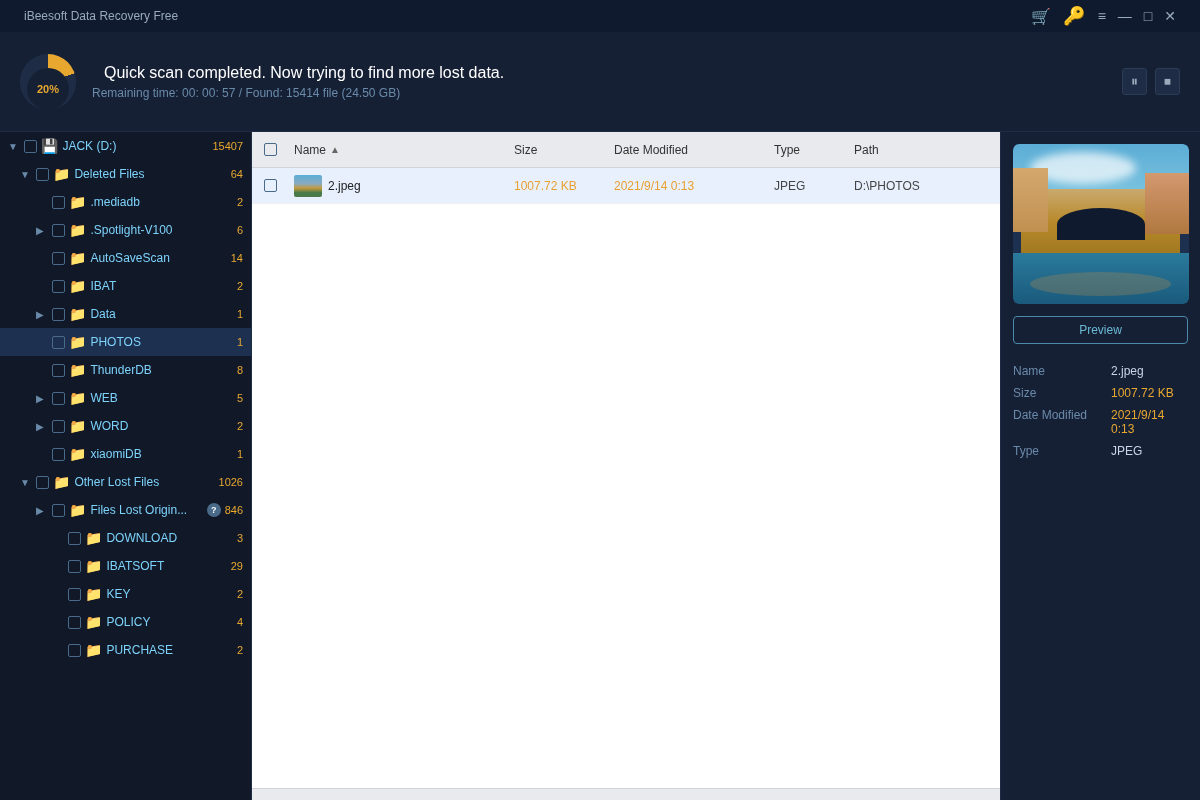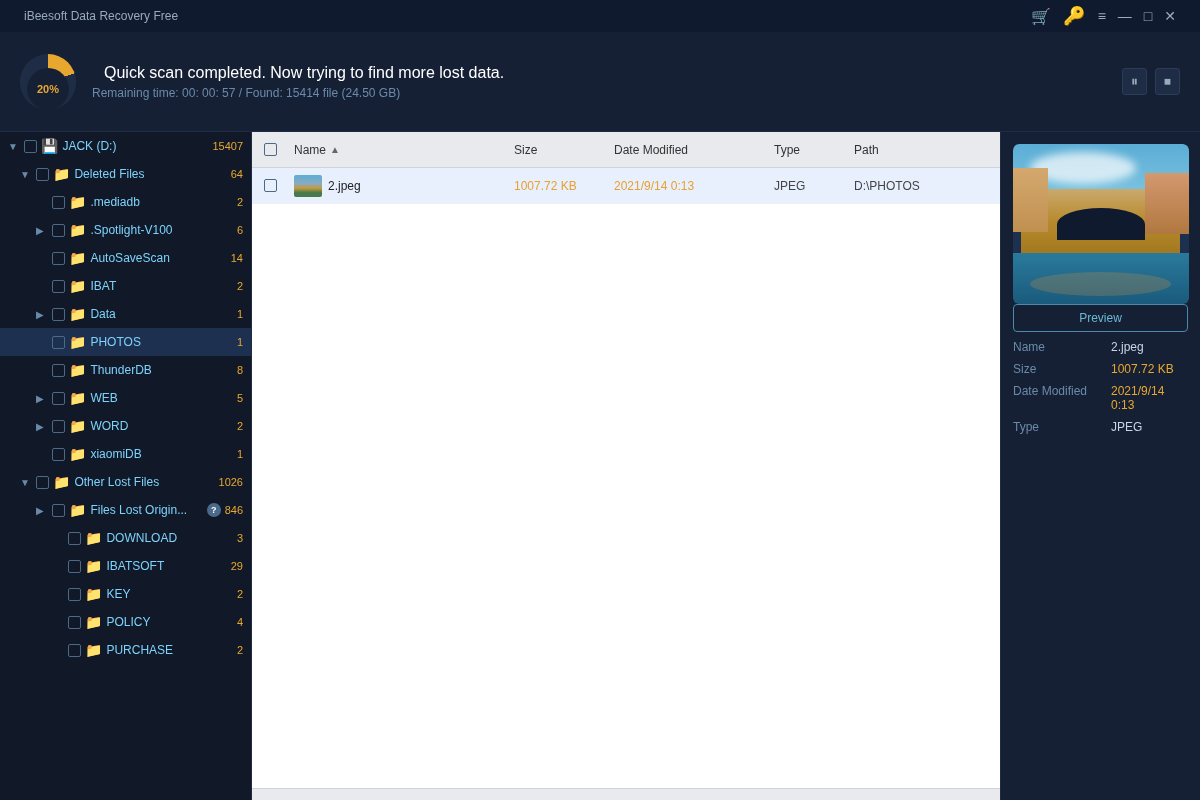--- a/index.html
+++ b/index.html
@@ -208,20 +208,21 @@
 
     
     #rightpanel {
       width: 200px;
       background: #162035;
       border-left: 1px solid #1e2d45;
       display: flex;
       flex-direction: column;
       align-items: center;
       padding: 12px;
+      gap: 12px;
     }
     #preview-image {
       width: 176px;
       height: 160px;
       border-radius: 6px;
       overflow: hidden;
       background: #1e3050;
       position: relative;
     }
 

